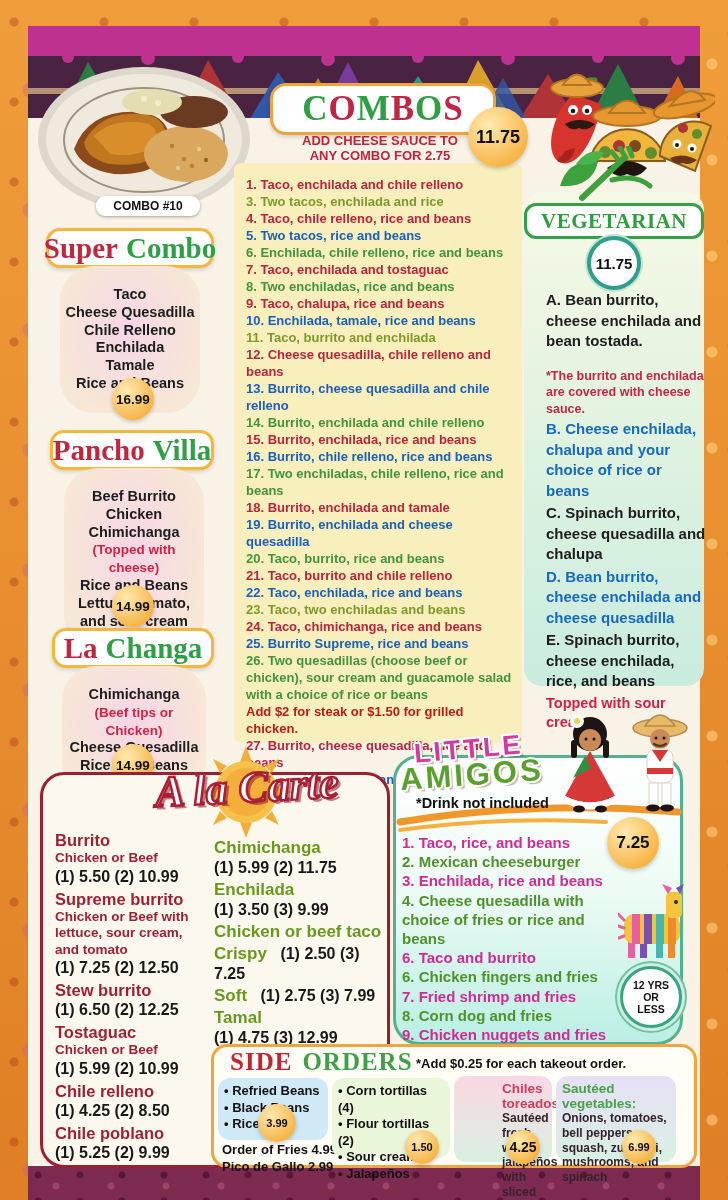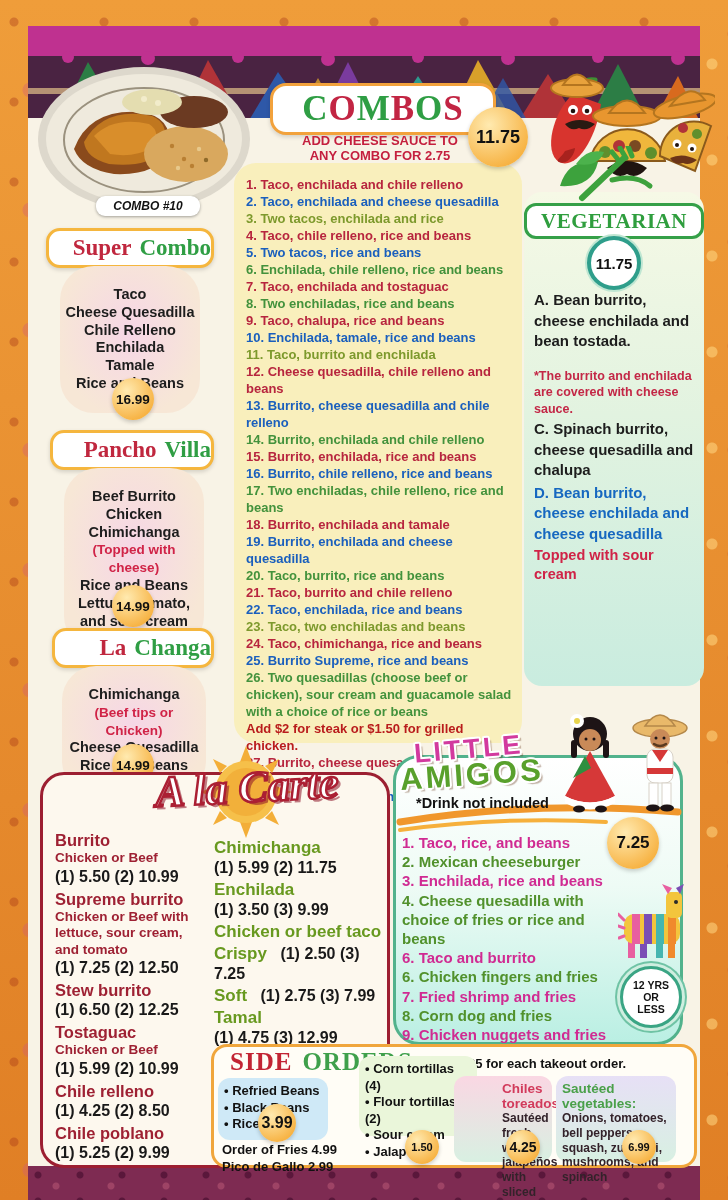--- a/index.html
+++ b/index.html
@@ -17,43 +17,43 @@
   #painting{left:28px;top:26px;width:672px;height:96px;}
   #body-cream{left:28px;top:118px;width:672px;height:1052px;background:#f8f3e6;}
   #bottom-band{left:28px;top:1166px;width:672px;height:34px;background:
       radial-gradient(circle at 10px 9px, rgba(60,8,40,.55) 3px, transparent 4px),
       radial-gradient(circle at 28px 20px, rgba(255,140,160,.25) 3px, transparent 4px),
       #7e2b52;background-size:42px 26px,55px 30px,100% 100%;}
   
   #plate{left:34px;top:64px;width:220px;height:150px;}
   #plate-label{left:96px;top:196px;width:104px;height:20px;background:#fff;border-radius:9px;
       box-shadow:0 1px 3px rgba(0,0,0,.35);display:flex;align-items:center;justify-content:center;
-      font-size:12px;font-style:italic;color:#111;}
-  
-  #combos-list{left:234px;top:163px;width:288px;height:580px;background:#f9efbc;border-radius:22px;
+      font-size:12px;color:#111;}
+  
+  #combos-list{left:234px;top:163px;width:288px;height:580px;background:#f9efbc;border-radius:7px;
       padding:13px 6px 0 12px;box-sizing:border-box;}
   .combo-row{font-size:13px;line-height:17px;}
   #combos-list .c-red{color:#b7253e}#combos-list .c-blue{color:#1a5fbd}
   #combos-list .c-green{color:#43923c}#combos-list .c-olive{color:#7d992c}
   #combos-list .c-black{color:#b91c1c}
   #combos-title-box{left:270px;top:83px;width:220px;height:46px;background:#fff;
       border:3px solid #f2a23c;border-radius:16px;display:flex;align-items:center;justify-content:center;
       font-family:"Liberation Serif",serif;font-weight:900;font-size:35px;letter-spacing:1px;
       box-shadow:0 2px 4px rgba(0,0,0,.15);}
   #combos-title-box .lt1{color:#2f9e44}.lt2{color:#c22543}
   .combos-note{left:280px;top:133px;width:200px;text-align:center;color:#c41f3e;
       font-size:13px;line-height:15px;}
   .price-circle{border-radius:50%;display:flex;align-items:center;justify-content:center;
       background:radial-gradient(circle at 35% 30%,#ffeab0,#f7b344 75%);color:#111;
       box-shadow:0 2px 4px rgba(0,0,0,.2);}
   #combos-price{left:468px;top:107px;width:60px;height:60px;font-size:18px;}
   
   .pill{background:#fff;border:3px solid #f5b63e;border-radius:14px;display:flex;gap:8px;
-      align-items:center;justify-content:flex-end;font-family:"Liberation Serif",serif;font-weight:900;
-      font-size:23px;box-shadow:0 2px 4px rgba(0,0,0,.15);}
+      align-items:center;justify-content:center;font-family:"Liberation Serif",serif;font-weight:900;
+      font-size:29px;box-shadow:0 2px 4px rgba(0,0,0,.15);}
   .pill .t1{color:#c0273e}.pill .t2{color:#2f9e44}
   .pbox{background:radial-gradient(ellipse at 50% 45%,#f6d6e6 0%,#f7e7d6 75%);border-radius:34px;
       text-align:center;color:#1d1d1d;font-size:14.5px;line-height:17.8px;padding:20px 4px;box-sizing:border-box;}
   .pbox .c-red{color:#d02347;font-size:13.5px;}
   .sec-price{width:42px;height:42px;font-size:13.5px;}
   #pill-super{left:46px;top:228px;width:162px;height:34px;}
   #box-super{left:60px;top:266px;width:140px;}
   #price-super{left:112px;top:378px;}
   #pill-pancho{left:50px;top:430px;width:158px;height:34px;}
   #box-pancho{left:64px;top:468px;width:140px;}
@@ -64,21 +64,21 @@
   
   #veg-box{left:524px;top:192px;width:180px;height:494px;border-radius:18px;
       background:linear-gradient(180deg,#f6f9e6 0%,#e2f3e0 45%,#c9ecdf 100%);}
   #veg-logo{left:552px;top:146px;width:104px;height:56px;}
   #veg-title{left:524px;top:203px;width:180px;height:36px;background:#fff;border:3px solid #35a048;
       border-radius:12px;display:flex;align-items:center;justify-content:center;box-sizing:border-box;
       font-family:"Liberation Serif",serif;font-weight:900;font-size:21px;color:#2f9e3e;letter-spacing:.5px;}
   #veg-price{left:587px;top:236px;width:46px;height:46px;border-radius:50%;background:#fff;
       border:4px solid #2f9e8b;box-shadow:0 0 0 2px #bfe6d2;display:flex;align-items:center;
       justify-content:center;font-size:15px;color:#111;}
-  #veg-entries{left:534px;top:290px;width:162px;}
+  #veg-entries{left:546px;top:290px;width:162px;}
   .veg-entry{margin-bottom:2px;}
   #veg-entries .c-black{color:#1d1d1d;font-size:15px;line-height:20.5px;}
   #veg-entries .c-blue{color:#1668c0;font-size:15px;line-height:20.5px;}
   #veg-entries .c-note{color:#c32746;font-size:12.5px;line-height:16.5px;margin-top:16px;}
   #veg-entries .c-red{color:#d02347;font-size:14.5px;line-height:19px;}
   
   #ala-box{left:40px;top:772px;width:350px;height:396px;background:#fdf8ee;
       border:3.5px solid #9c1f31;border-radius:24px;box-sizing:border-box;}
   #ala-sun{left:200px;top:746px;width:92px;height:92px;}
   #ala-title{left:112px;top:762px;width:270px;text-align:center;transform:rotate(-3deg);
@@ -121,23 +121,23 @@
   #side-box{left:211px;top:1044px;width:486px;height:124px;background:#fffdf6;
       border:3.5px solid #f0a63c;border-radius:16px;box-sizing:border-box;}
   #side-title{left:230px;top:1048px;font-family:"Liberation Serif",serif;font-weight:900;
       font-size:25px;letter-spacing:1px;}
   #side-title .t1{color:#c22433;margin-right:10px;}#side-title .t2{color:#3fa04b;}
   #side-note{left:416px;top:1056px;font-size:13px;color:#111;}
   .so-panel{border-radius:12px;padding:5px 6px;box-sizing:border-box;color:#121212;}
   .so-item{font-size:13px;line-height:16.5px;}
   .so-item:before{content:"•  ";}
   #so-beans{left:218px;top:1078px;width:110px;height:62px;background:#cfe9f7;}
-  #so-beans-price{left:258px;top:1104px;width:38px;height:38px;font-size:16px;}
+  #so-beans-price{left:258px;top:1104px;width:38px;height:38px;font-size:11px;}
   #so-extras{left:222px;top:1141px;width:150px;font-size:13px;line-height:17px;color:#111;}
-  #so-tortillas{left:332px;top:1056px;width:118px;height:80px;background:#eaf6da;margin-left:27px;}
+  #so-tortillas{left:332px;top:1078px;width:118px;height:80px;background:#eaf6da;}
   #so-tortillas-price{left:405px;top:1130px;width:34px;height:34px;font-size:11px;}
   #so-chiles{left:454px;top:1076px;width:98px;height:86px;background:linear-gradient(180deg,#fad7e3,#d8f0e2);padding-left:48px;}
   #so-chiles .so-title{color:#d23b5c;font-size:13.5px;line-height:15px;}
   #so-chiles-price{left:506px;top:1130px;width:34px;height:34px;font-size:14px;}
   #so-veggies{left:556px;top:1076px;width:120px;height:86px;background:linear-gradient(180deg,#e7e0f6,#d8f0e2);}
   #so-veggies .so-title{color:#4aa04a;font-size:13.5px;line-height:15px;}
   #so-veggies-price{left:622px;top:1130px;width:34px;height:34px;font-size:11px;}
   .so-desc{font-size:12px;line-height:14.8px;color:#33222a;}
   #characters{left:515px;top:36px;width:200px;height:150px;}
 </style>
@@ -224,21 +224,20 @@
     <circle cx="162" cy="108" r="4.5" fill="#fff"></circle>
       <circle cx="177" cy="112" r="4.5" fill="#fff"></circle>
     <circle cx="162" cy="109" r="2" fill="#201410"></circle>
       <circle cx="177" cy="113" r="2" fill="#201410"></circle>
     <path d="M155,122 Q168,116 182,124 Q174,130 168,127 Q160,130 155,122 Z" fill="#6b3418"></path>
   </svg>
 
   <div id="combos-list" class="abs">
   <div class="combo-row c-red">1. Taco, enchilada and chile relleno</div>
 
-  <div class="combo-row c-blue">2. Taco, enchilada and cheese quesadilla</div>
 
   <div class="combo-row c-olive">3. Two tacos, enchilada and rice</div>
 
   <div class="combo-row c-red">4. Taco, chile relleno, rice and beans</div>
 
   <div class="combo-row c-blue">5. Two tacos, rice and beans</div>
 
   <div class="combo-row c-green">6. Enchilada, chile relleno, rice and beans</div>
 
   <div class="combo-row c-red">7. Taco, enchilada and tostaguac</div>
@@ -362,25 +361,27 @@
     <path d="M68,16 L60,6 M74,12 L68,2 M80,10 L76,0" stroke="#3da23d" stroke-width="5" stroke-linecap="round"></path>
     <path d="M60,34 Q84,28 98,40" stroke="#3da23d" stroke-width="5" fill="none" stroke-linecap="round"></path>
   </svg>
   <div id="veg-title" class="abs">VEGETARIAN</div>
   <div id="veg-price" class="abs">11.75</div>
   <div id="veg-entries" class="abs">
   <div class="veg-entry c-black">A. Bean burrito, cheese enchilada and bean tostada.</div>
 
   <div class="veg-entry c-note">*The burrito and enchilada are covered with cheese sauce.</div>
 
+  <div class="veg-entry c-blue">B. Cheese enchilada, chalupa and your choice of rice or beans</div>
 
   <div class="veg-entry c-black">C. Spinach burrito, cheese quesadilla and chalupa</div>
 
   <div class="veg-entry c-blue">D. Bean burrito, cheese enchilada and cheese quesadilla</div>
 
+  <div class="veg-entry c-black">E. Spinach burrito, cheese enchilada, rice, and beans</div>
 
   <div class="veg-entry c-red">Topped with sour cream</div>
 </div>
 
   <div id="ala-box" class="abs"></div>
   <svg id="ala-sun" class="abs" viewBox="0 0 92 92">
     <g fill="#f3ae38">
       <polygon points="46,0 52,16 40,16"></polygon>
         <polygon points="46,92 52,76 40,76"></polygon>
       <polygon points="0,46 16,40 16,52"></polygon>

